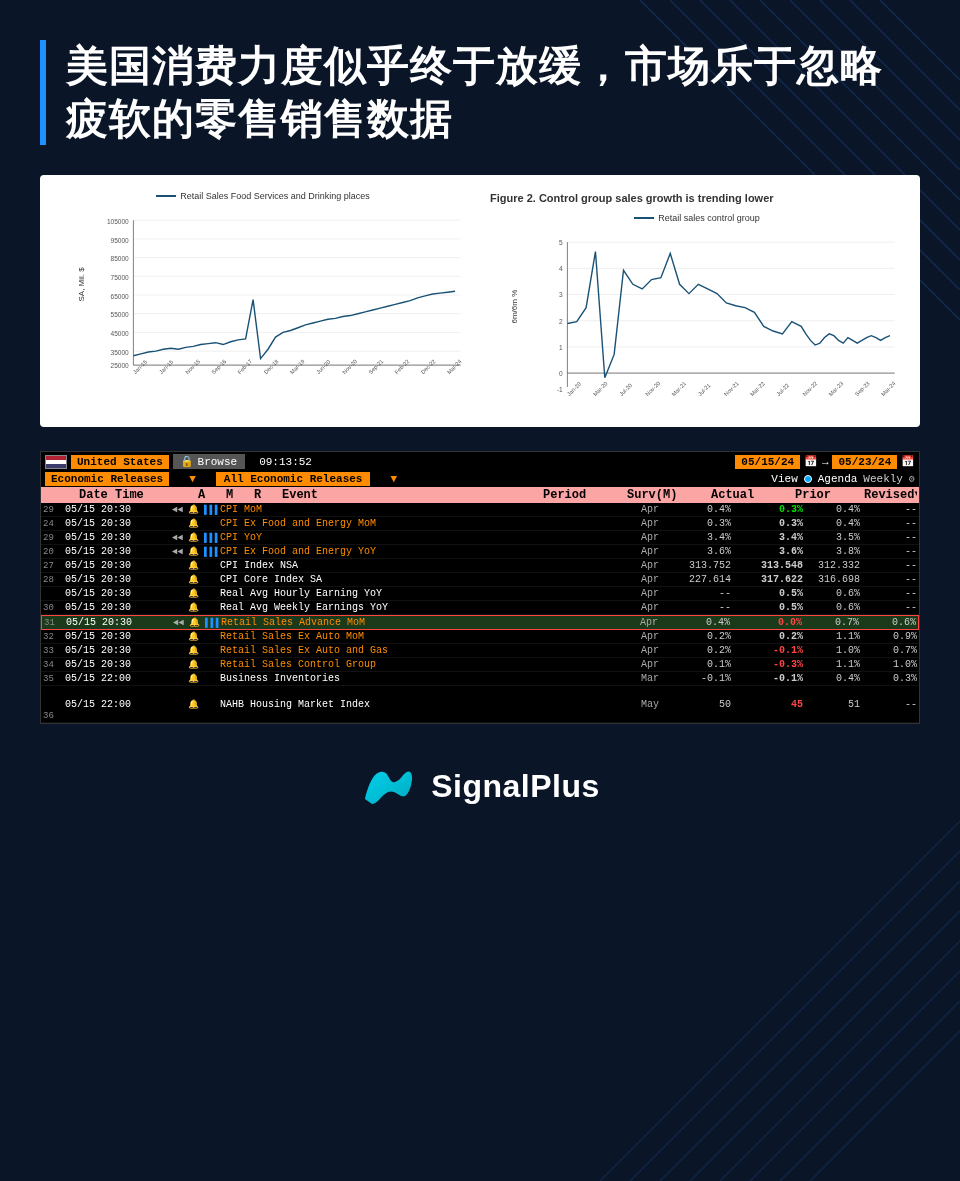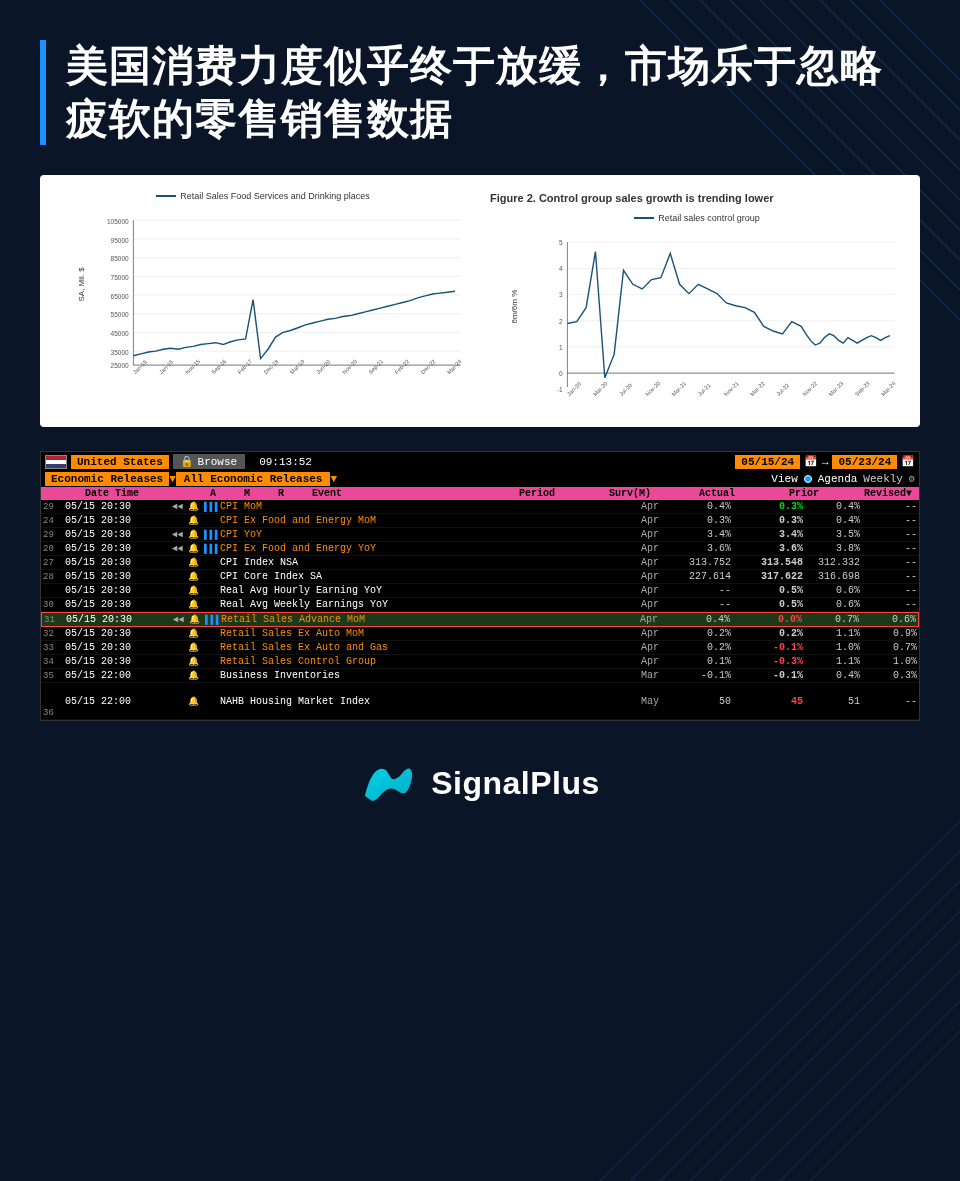--- a/index.html
+++ b/index.html
@@ -132,21 +132,21 @@
     .date-separator {
       color: #fff;
       font-size: 11px;
     }
 
     .terminal-row2 {
       display: flex;
       align-items: center;
       background: #000;
       padding: 1px 4px;
-      gap: 0;
+      gap: 20px;
     }
 
     .eco-releases-label {
       background: #ff8c00;
       color: #000;
       font-weight: bold;
       padding: 1px 6px;
       font-size: 11px;
     }
 
@@ -172,26 +172,26 @@
       width: 8px;
       height: 8px;
       border-radius: 50%;
       background: #00aaff;
       border: 1px solid #fff;
     }
 
     .terminal-col-headers {
       display: grid;
       grid-template-columns: 20px 105px 14px 14px 14px 1fr 70px 70px 70px 55px 55px;
-      background: #ec4899;
+      background: #fca5a5;
       color: #000;
       font-weight: bold;
-      font-size: 10px;
+      font-size: 12px;
       padding: 1px 2px;
-      gap: 20px;
+      gap: 14px;
     }
 
     .col-header {
       padding: 0 2px;
       white-space: nowrap;
       overflow: hidden;
     }
 
     .terminal-data-row {
       display: grid;

